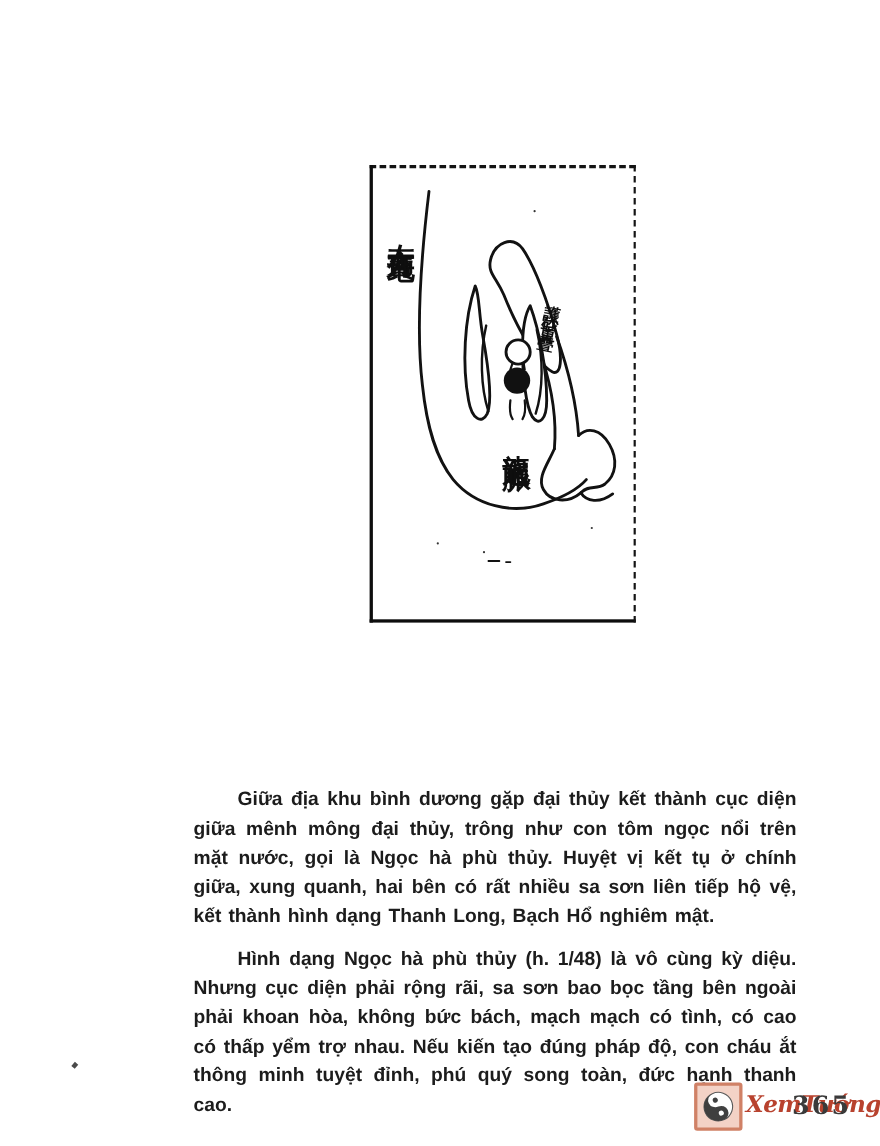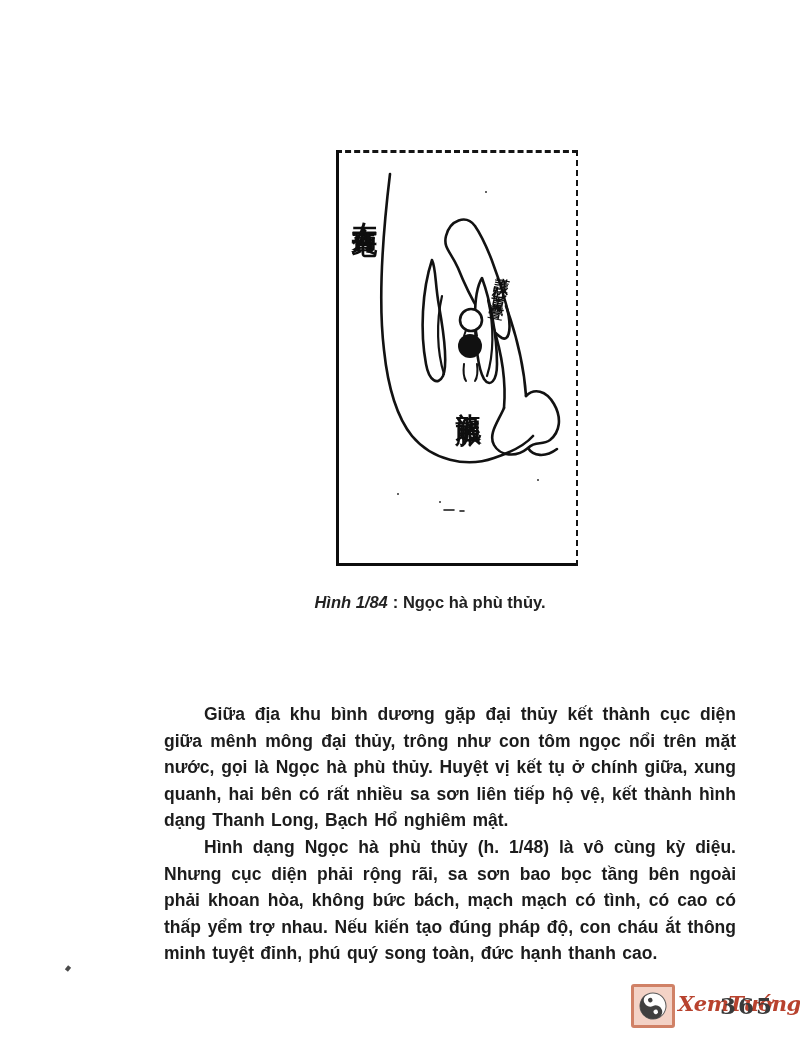--- a/index.html
+++ b/index.html
@@ -31,21 +31,21 @@
   
   .caption {
     position:absolute; top:593px; left:430px; transform:translateX(-50%);
     white-space:nowrap; font-size:16.5px; font-weight:bold; color:#222;
   }
   .caption .cap-label { font-style:italic; margin-right:5px; }
 
   
   .text-block { position:absolute; left:164px; top:701px; width:572px; }
   .text-block p {
-    margin:0; text-align:justify; text-indent:40px;
+    margin:12px; text-align:justify; text-indent:40px;
     font-size:17.5px; line-height:26.6px; font-weight:bold; color:#1c1c1c;
     word-spacing:1.5px;
   }
 
   
   .watermark { position:absolute; left:631px; top:982px; width:169px; height:52px; }
   .wm-logo {
     position:absolute; left:0; top:2px; width:44px; height:44px;
     background:#f3d2c6; border:3px solid #d08166; border-radius:3px; box-sizing:border-box;
     display:flex; align-items:center; justify-content:center;
@@ -107,23 +107,20 @@
         <circle cx="202" cy="330" r="1"></circle>
           <circle cx="104" cy="352" r="1"></circle>
       </g>
     </svg>
 
     <div class="vlabel left-land">左方寶地</div>
     <div class="vlabel right-sand">護砂重疊</div>
     <div class="vlabel dragon-vein">龍過脈</div>
   </div>
 
-  <div class="caption">
-    <span class="cap-label">Hình 1/84</span><span>: Ngọc hà phù thủy.</span>
-  </div>
 
   <div class="text-block">
     <p>Giữa địa khu bình dương gặp đại thủy kết thành cục diện giữa mênh mông đại thủy, trông như con tôm ngọc nổi trên mặt nước, gọi là Ngọc hà phù thủy. Huyệt vị kết tụ ở chính giữa, xung quanh, hai bên có rất nhiều sa sơn liên tiếp hộ vệ, kết thành hình dạng Thanh Long, Bạch Hổ nghiêm mật.</p>
     <p>Hình dạng Ngọc hà phù thủy (h. 1/48) là vô cùng kỳ diệu. Nhưng cục diện phải rộng rãi, sa sơn bao bọc tầng bên ngoài phải khoan hòa, không bức bách, mạch mạch có tình, có cao có thấp yểm trợ nhau. Nếu kiến tạo đúng pháp độ, con cháu ắt thông minh tuyệt đỉnh, phú quý song toàn, đức hạnh thanh cao.</p>
   </div>
 
   <div class="watermark">
     <div class="wm-logo">
       <svg width="34" height="34" viewBox="0 0 34 34">
         <g transform="rotate(-25 17 17)">

